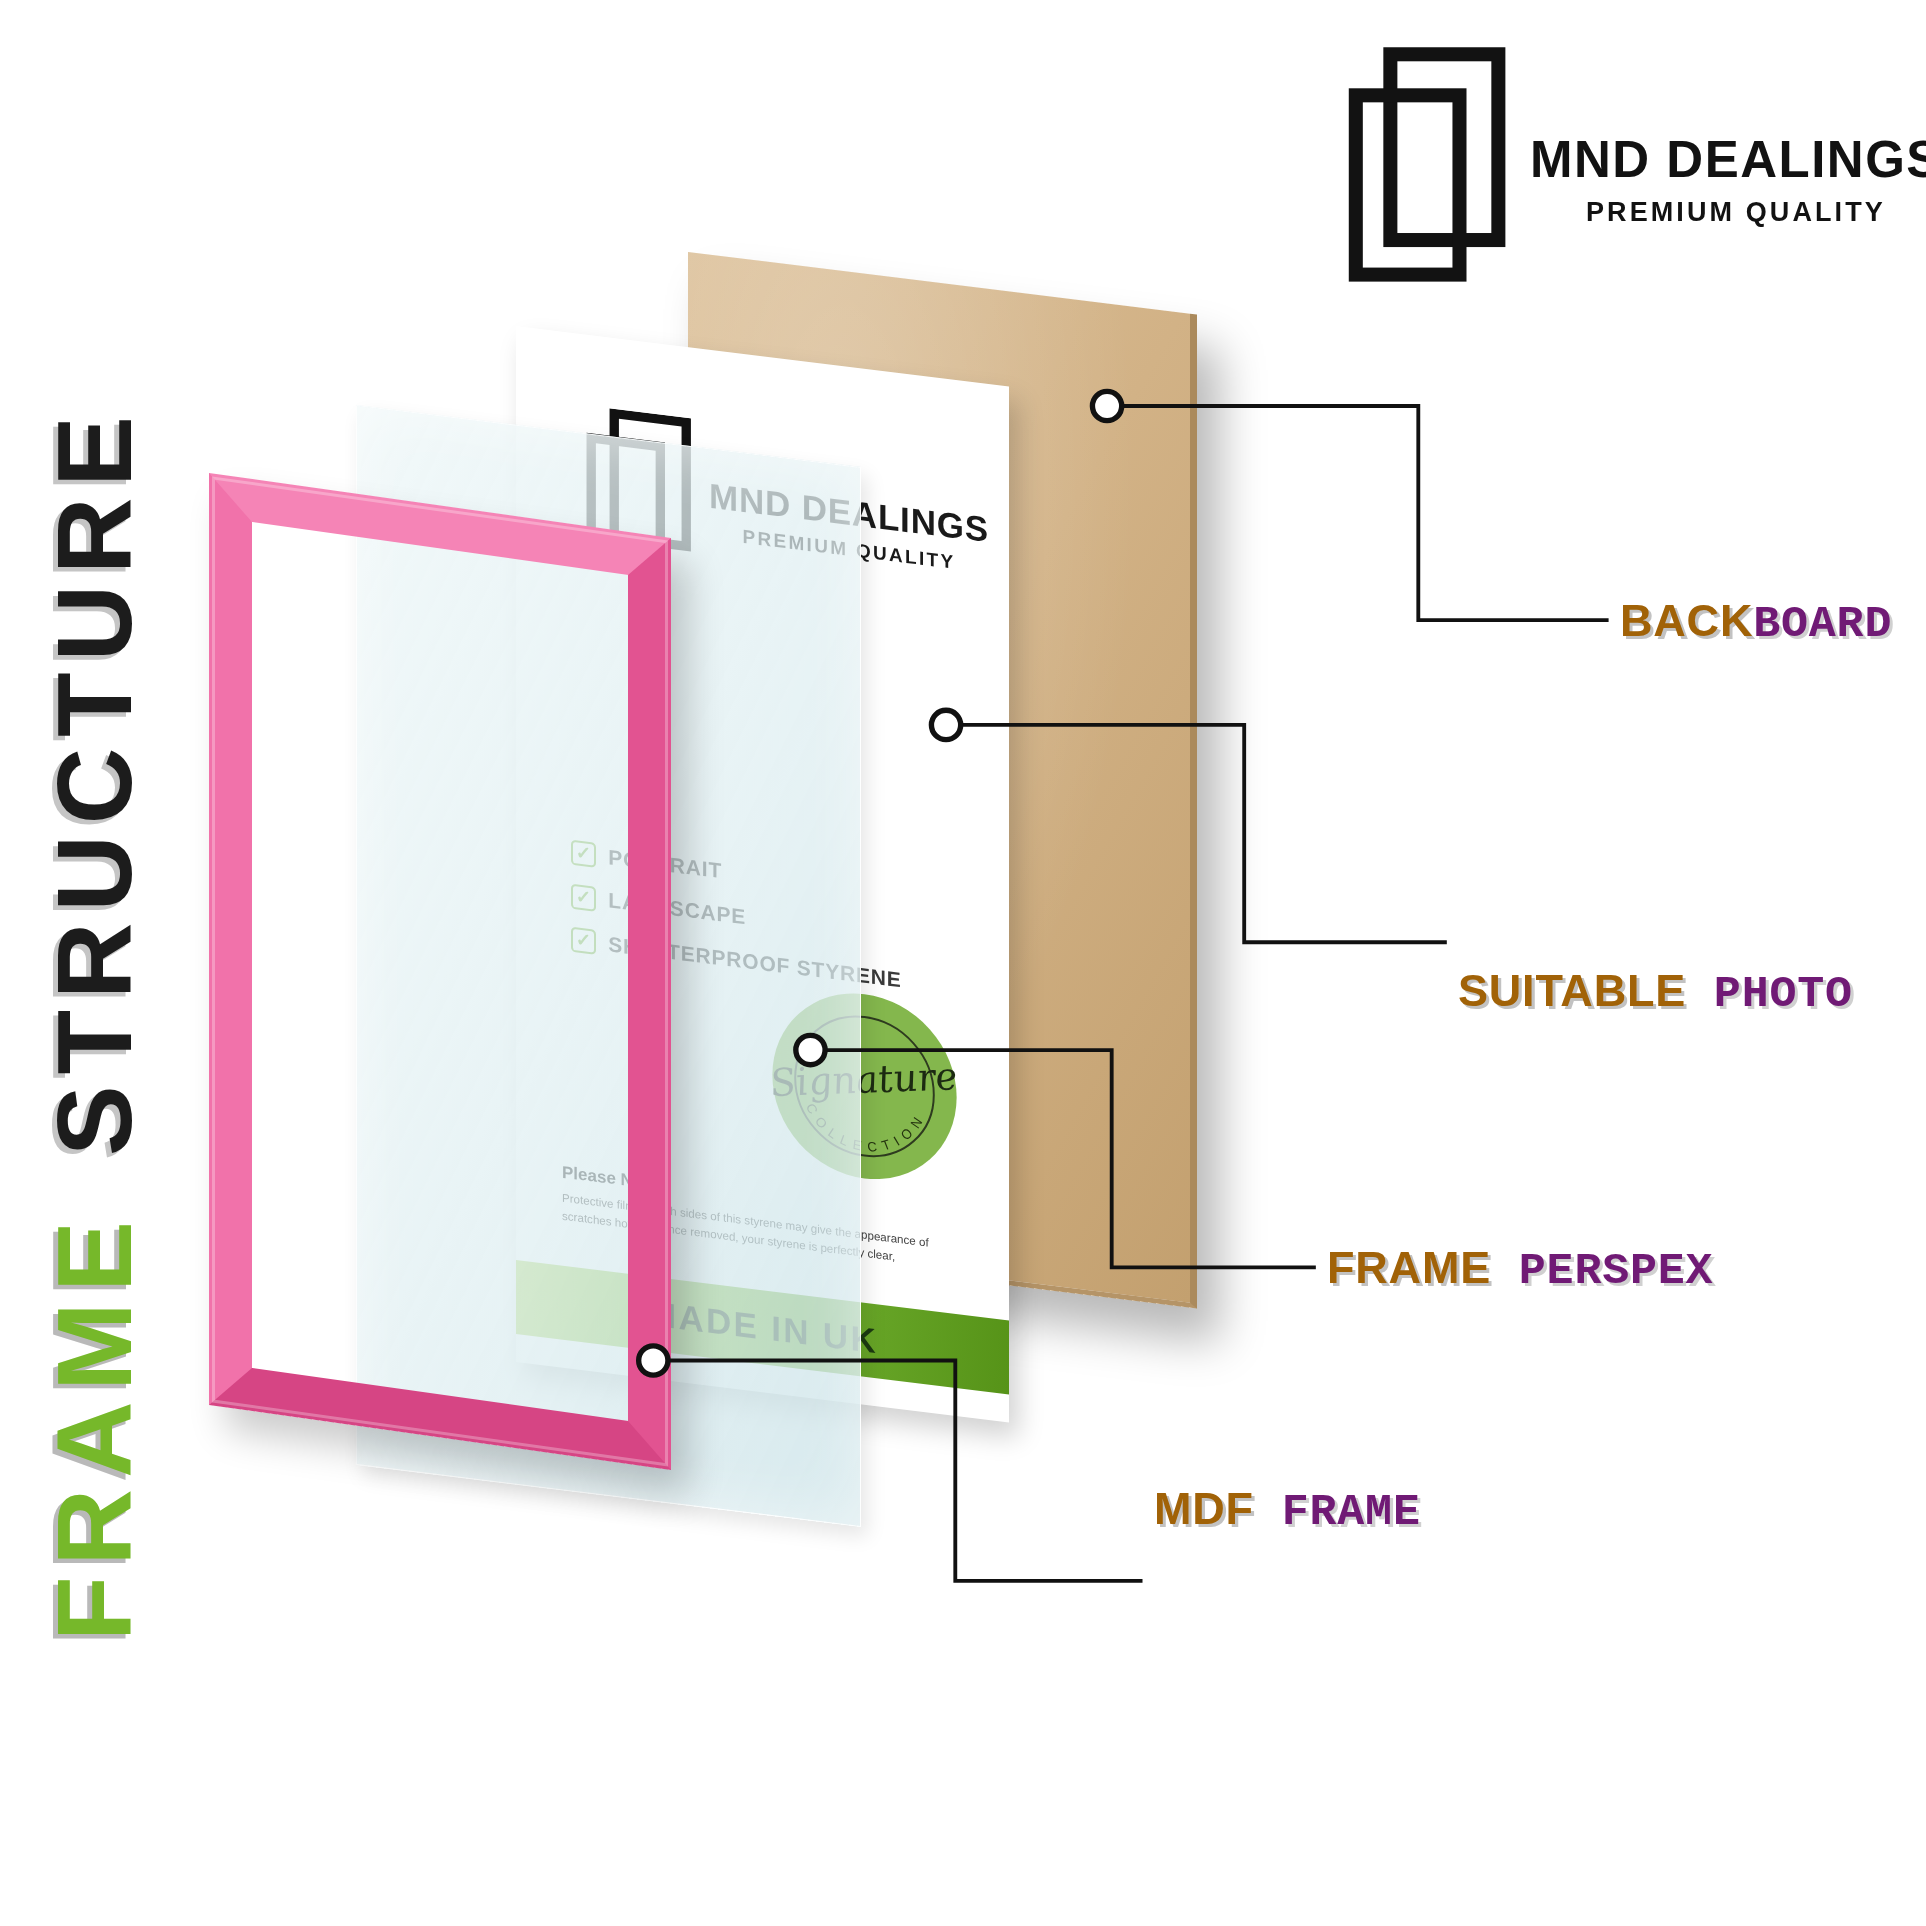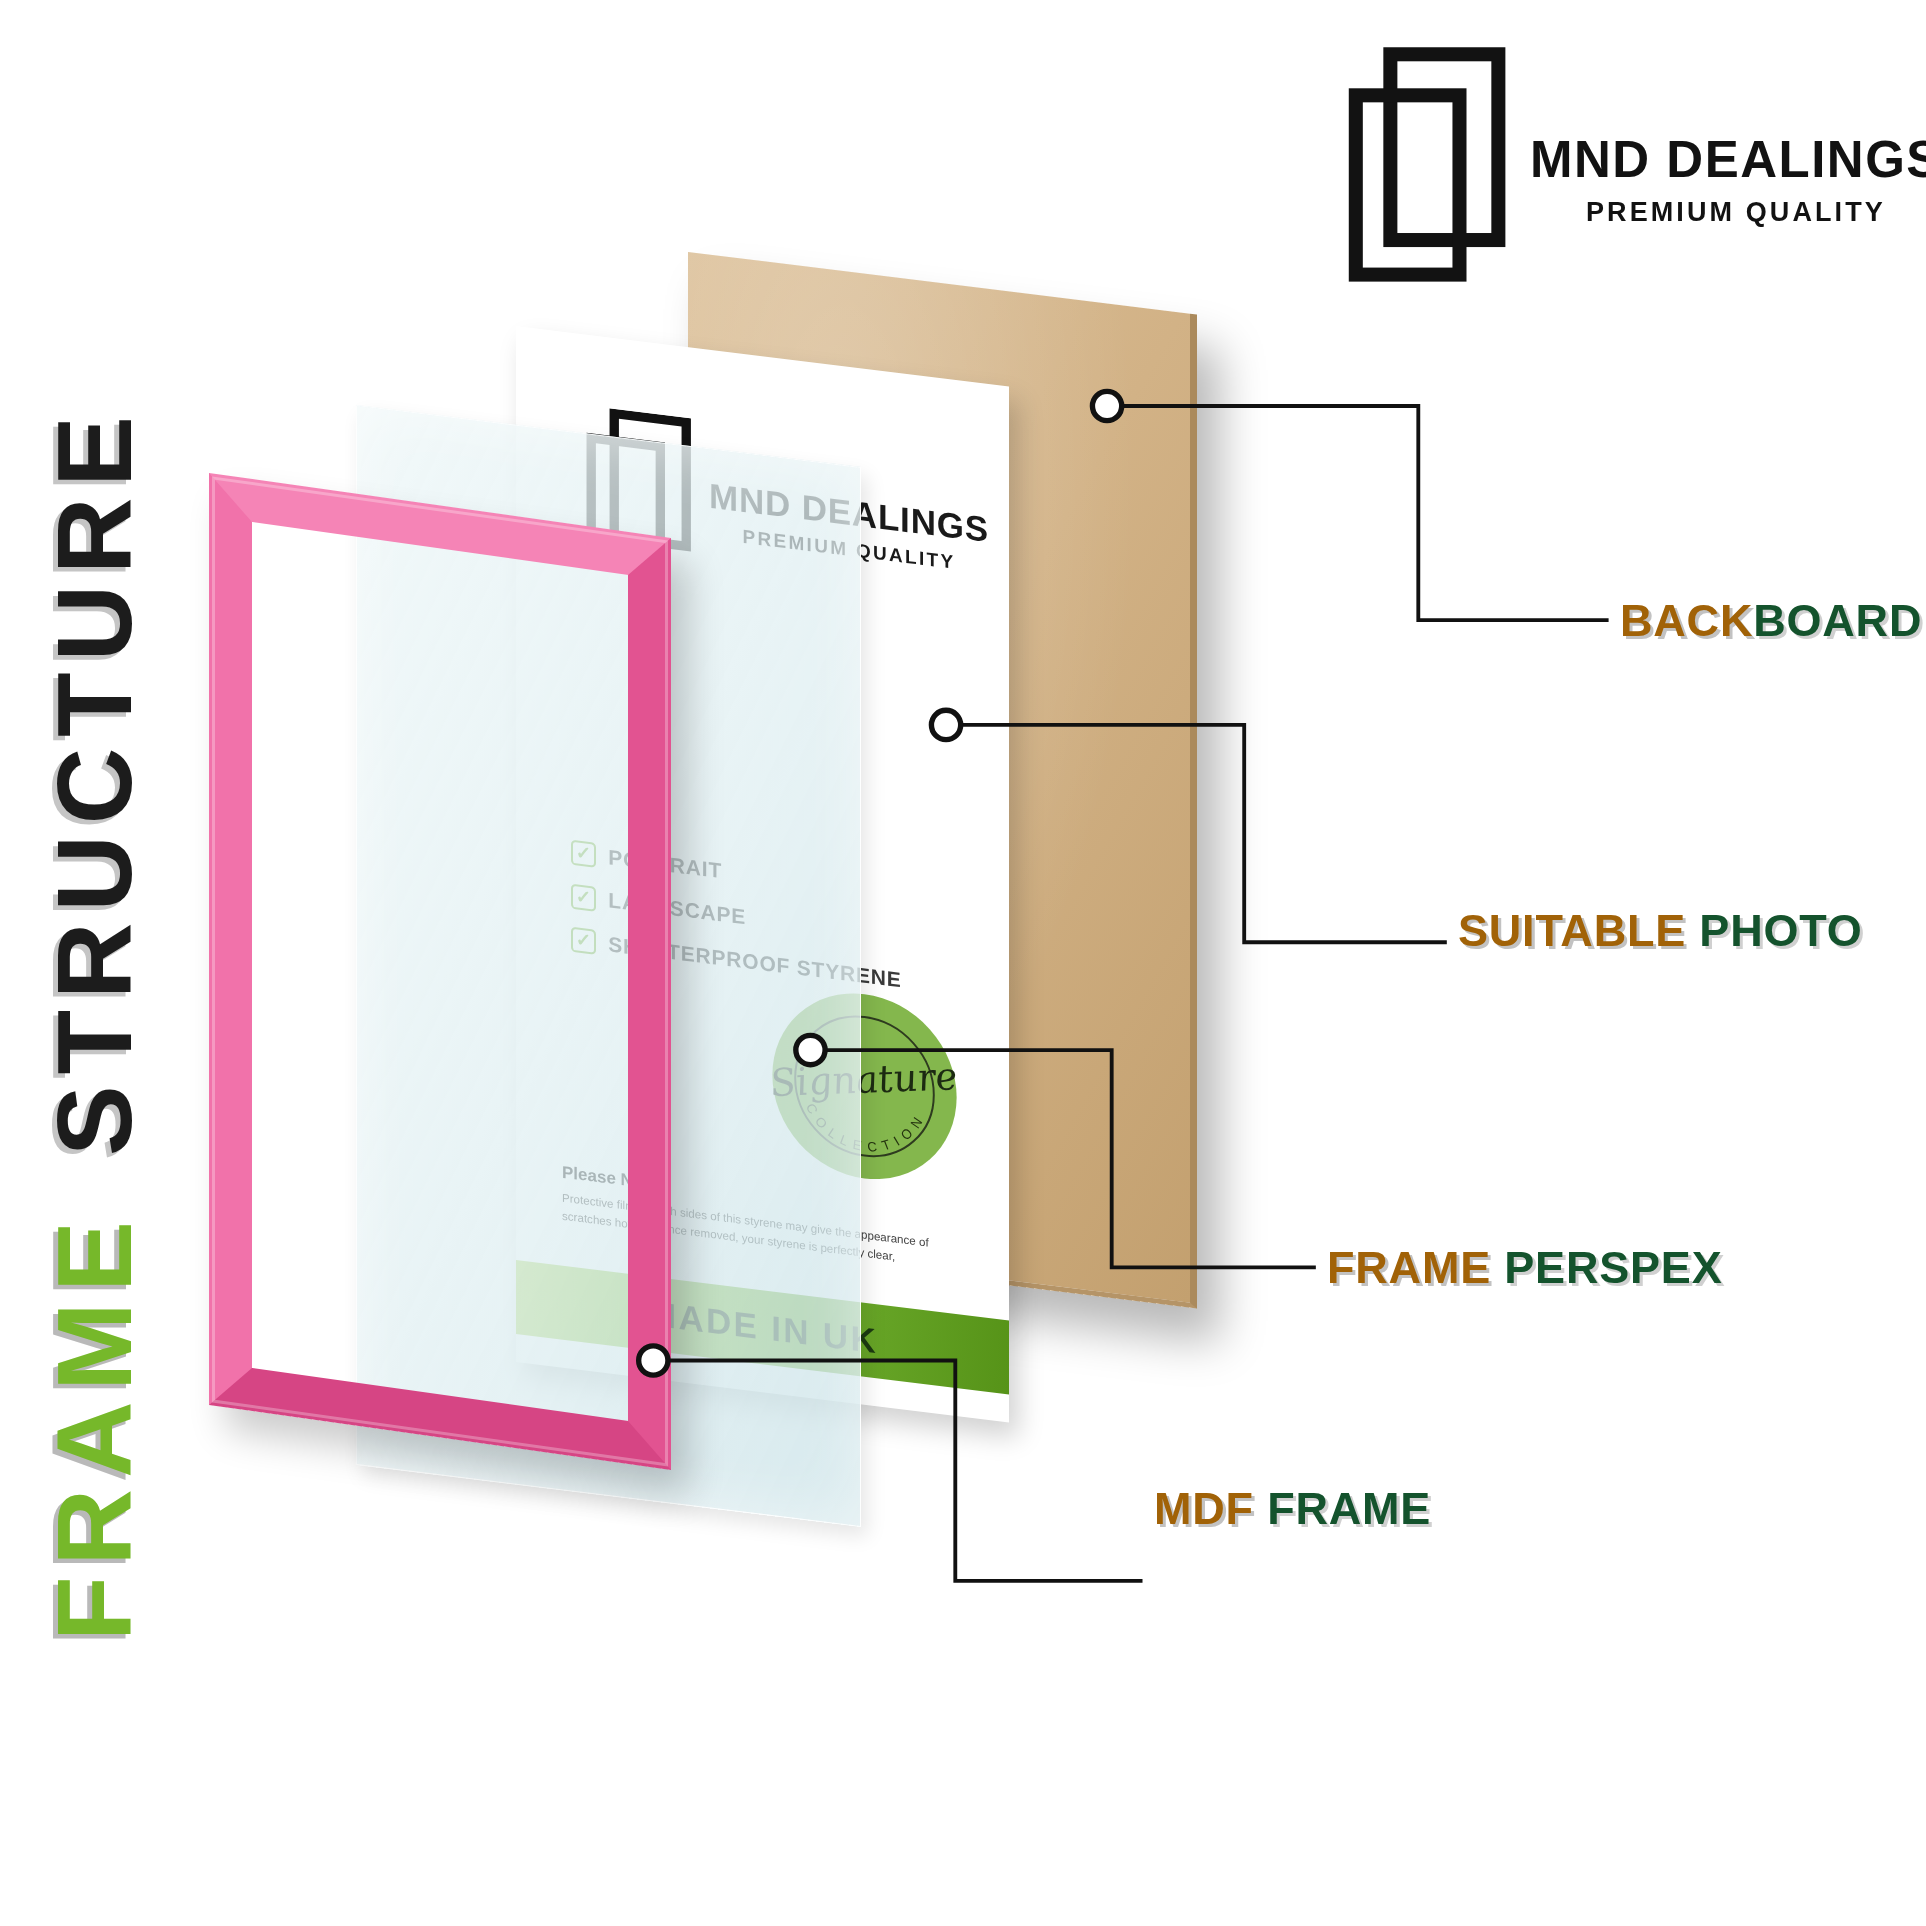--- a/index.html
+++ b/index.html
@@ -92,23 +92,23 @@
     border:3.1px solid rgba(255,255,255,0.28); pointer-events:none;
   }
 
   
   .callout-layer { position:absolute; left:0; top:0; width:1926px; height:1926px; z-index:60; pointer-events:none; }
   .callout-layer polyline { fill:none; stroke:#111; stroke-width:5; }
   .callout-layer circle { fill:#fff; stroke:#111; stroke-width:7; }
 
   .callout-label { position:absolute; z-index:70; font-size:45px; font-weight:bold; letter-spacing:0.8px; line-height:1; white-space:nowrap; }
   .callout-label .accent { color:#a16207; text-shadow:3.1px 3.1px 0 rgba(120,120,120,0.45); }
-  .callout-label .rest   { color:#14532d; text-shadow:3.1px 3.1px 0 rgba(150,150,150,0.45); }
+  .callout-label .rest   { color:#701a75; text-shadow:3.1px 3.1px 0 rgba(150,150,150,0.45);font-family:Liberation Mono, monospace; }
   #lbl-backboard { left:1620px; top:598px; }
-  #lbl-suitable  { left:1458px; top:908px; }
+  #lbl-suitable  { left:1458px; top:968px; }
   #lbl-perspex   { left:1327px; top:1245px; }
   #lbl-mdf       { left:1154px; top:1486px; }
 
   .stamp-script { font-family:"DejaVu Serif", serif; font-style:italic; }
 </style>
 </head>
 <body>
 
 <div class="page">
 

